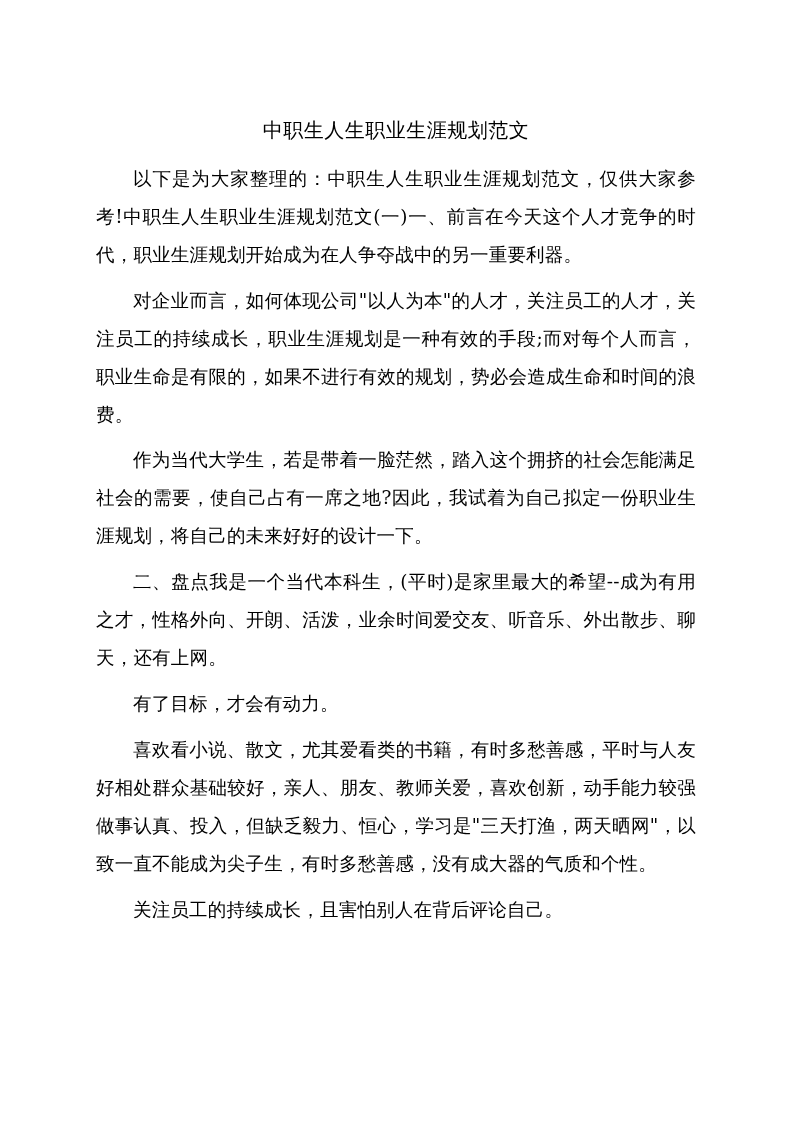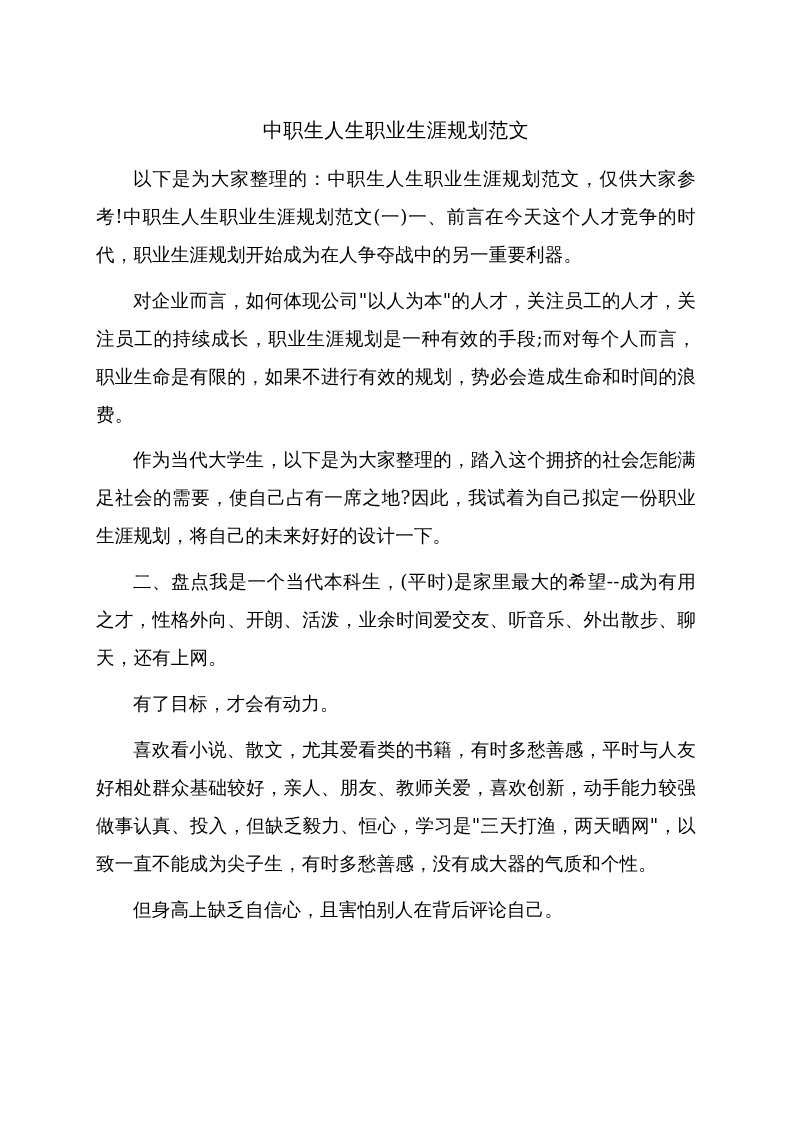--- a/index.html
+++ b/index.html
@@ -46,19 +46,19 @@
   }
 </style>
 </head>
 <body>
 
 <div class="page">
   <div class="content">
     <h1 class="doc-title">中职生人生职业生涯规划范文</h1>
     <p class="para">以下是为大家整理的：中职生人生职业生涯规划范文，仅供大家参考!中职生人生职业生涯规划范文(一)一、前言在今天这个人才竞争的时代，职业生涯规划开始成为在人争夺战中的另一重要利器。</p>
     <p class="para">对企业而言，如何体现公司"以人为本"的人才，关注员工的人才，关注员工的持续成长，职业生涯规划是一种有效的手段;而对每个人而言，职业生命是有限的，如果不进行有效的规划，势必会造成生命和时间的浪费。</p>
-    <p class="para">作为当代大学生，以下是为大家整理的，踏入这个拥挤的社会怎能满足社会的需要，使自己占有一席之地?因此，我试着为自己拟定一份职业生涯规划，将自己的未来好好的设计一下。</p>
+    <p class="para">作为当代大学生，若是带着一脸茫然，踏入这个拥挤的社会怎能满足社会的需要，使自己占有一席之地?因此，我试着为自己拟定一份职业生涯规划，将自己的未来好好的设计一下。</p>
     <p class="para">二、盘点我是一个当代本科生，(平时)是家里最大的希望--成为有用之才，性格外向、开朗、活泼，业余时间爱交友、听音乐、外出散步、聊天，还有上网。</p>
     <p class="para">有了目标，才会有动力。</p>
     <p class="para">喜欢看小说、散文，尤其爱看类的书籍，有时多愁善感，平时与人友好相处群众基础较好，亲人、朋友、教师关爱，喜欢创新，动手能力较强做事认真、投入，但缺乏毅力、恒心，学习是"三天打渔，两天晒网"，以致一直不能成为尖子生，有时多愁善感，没有成大器的气质和个性。</p>
-    <p class="para">但身高上缺乏自信心，且害怕别人在背后评论自己。</p>
+    <p class="para">关注员工的持续成长，且害怕别人在背后评论自己。</p>
   </div>
 </div>
 
 </body></html>

